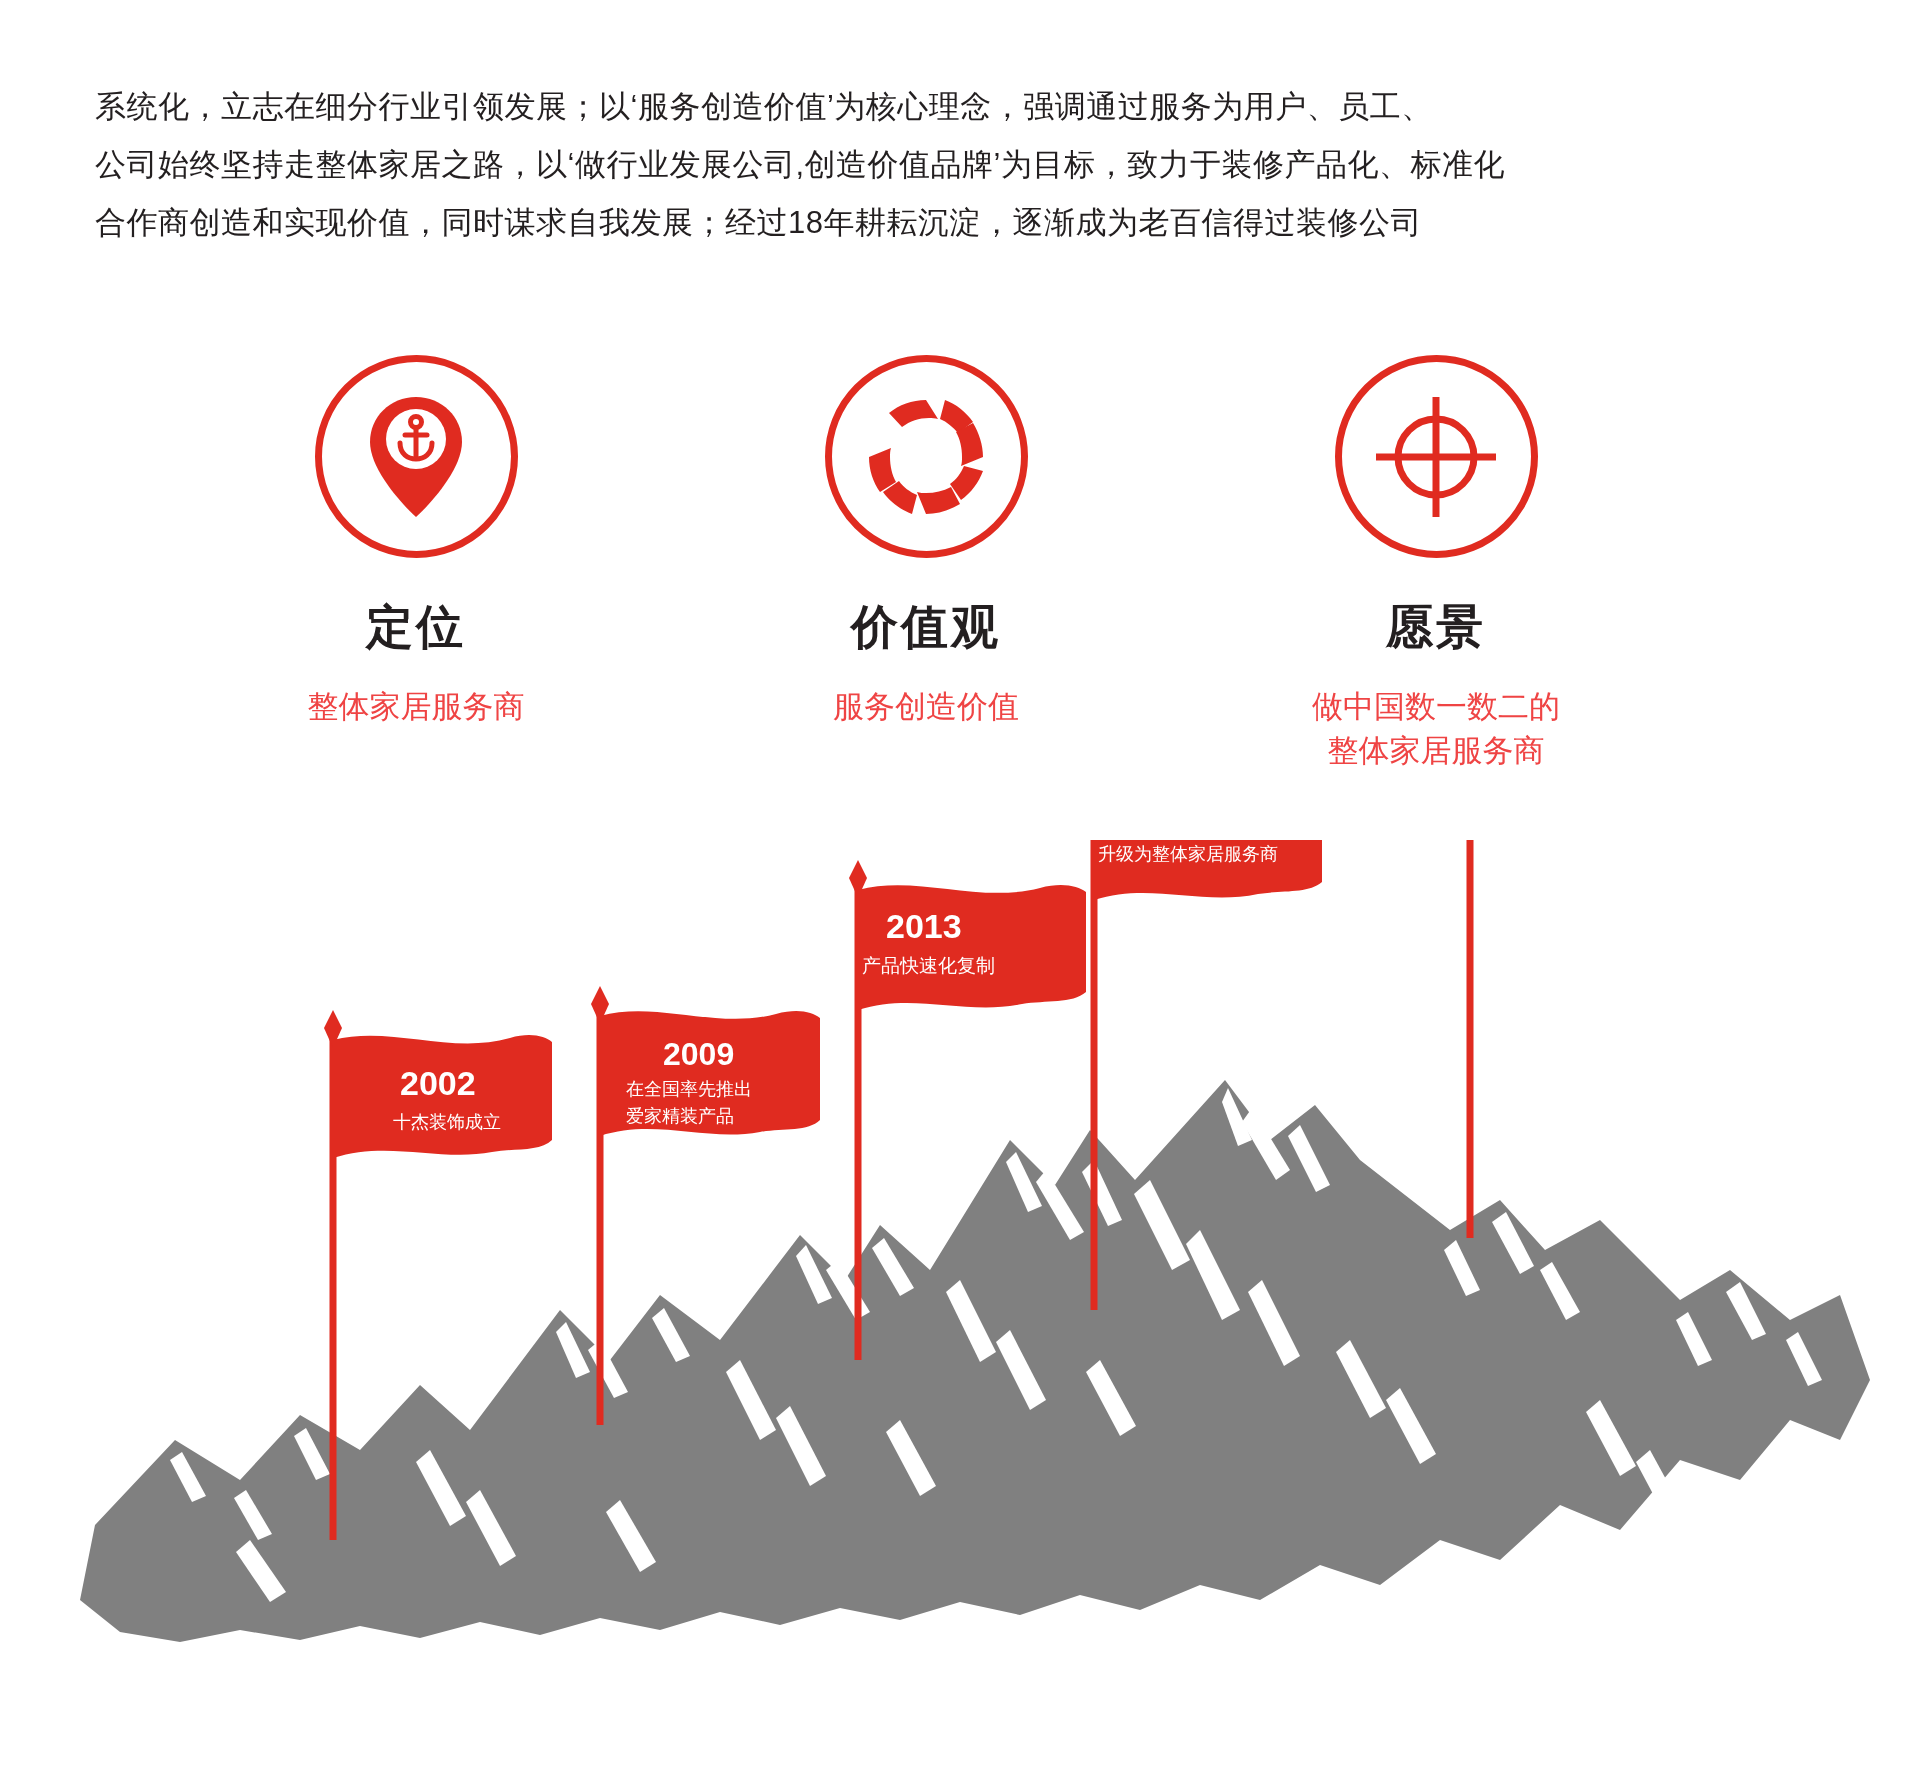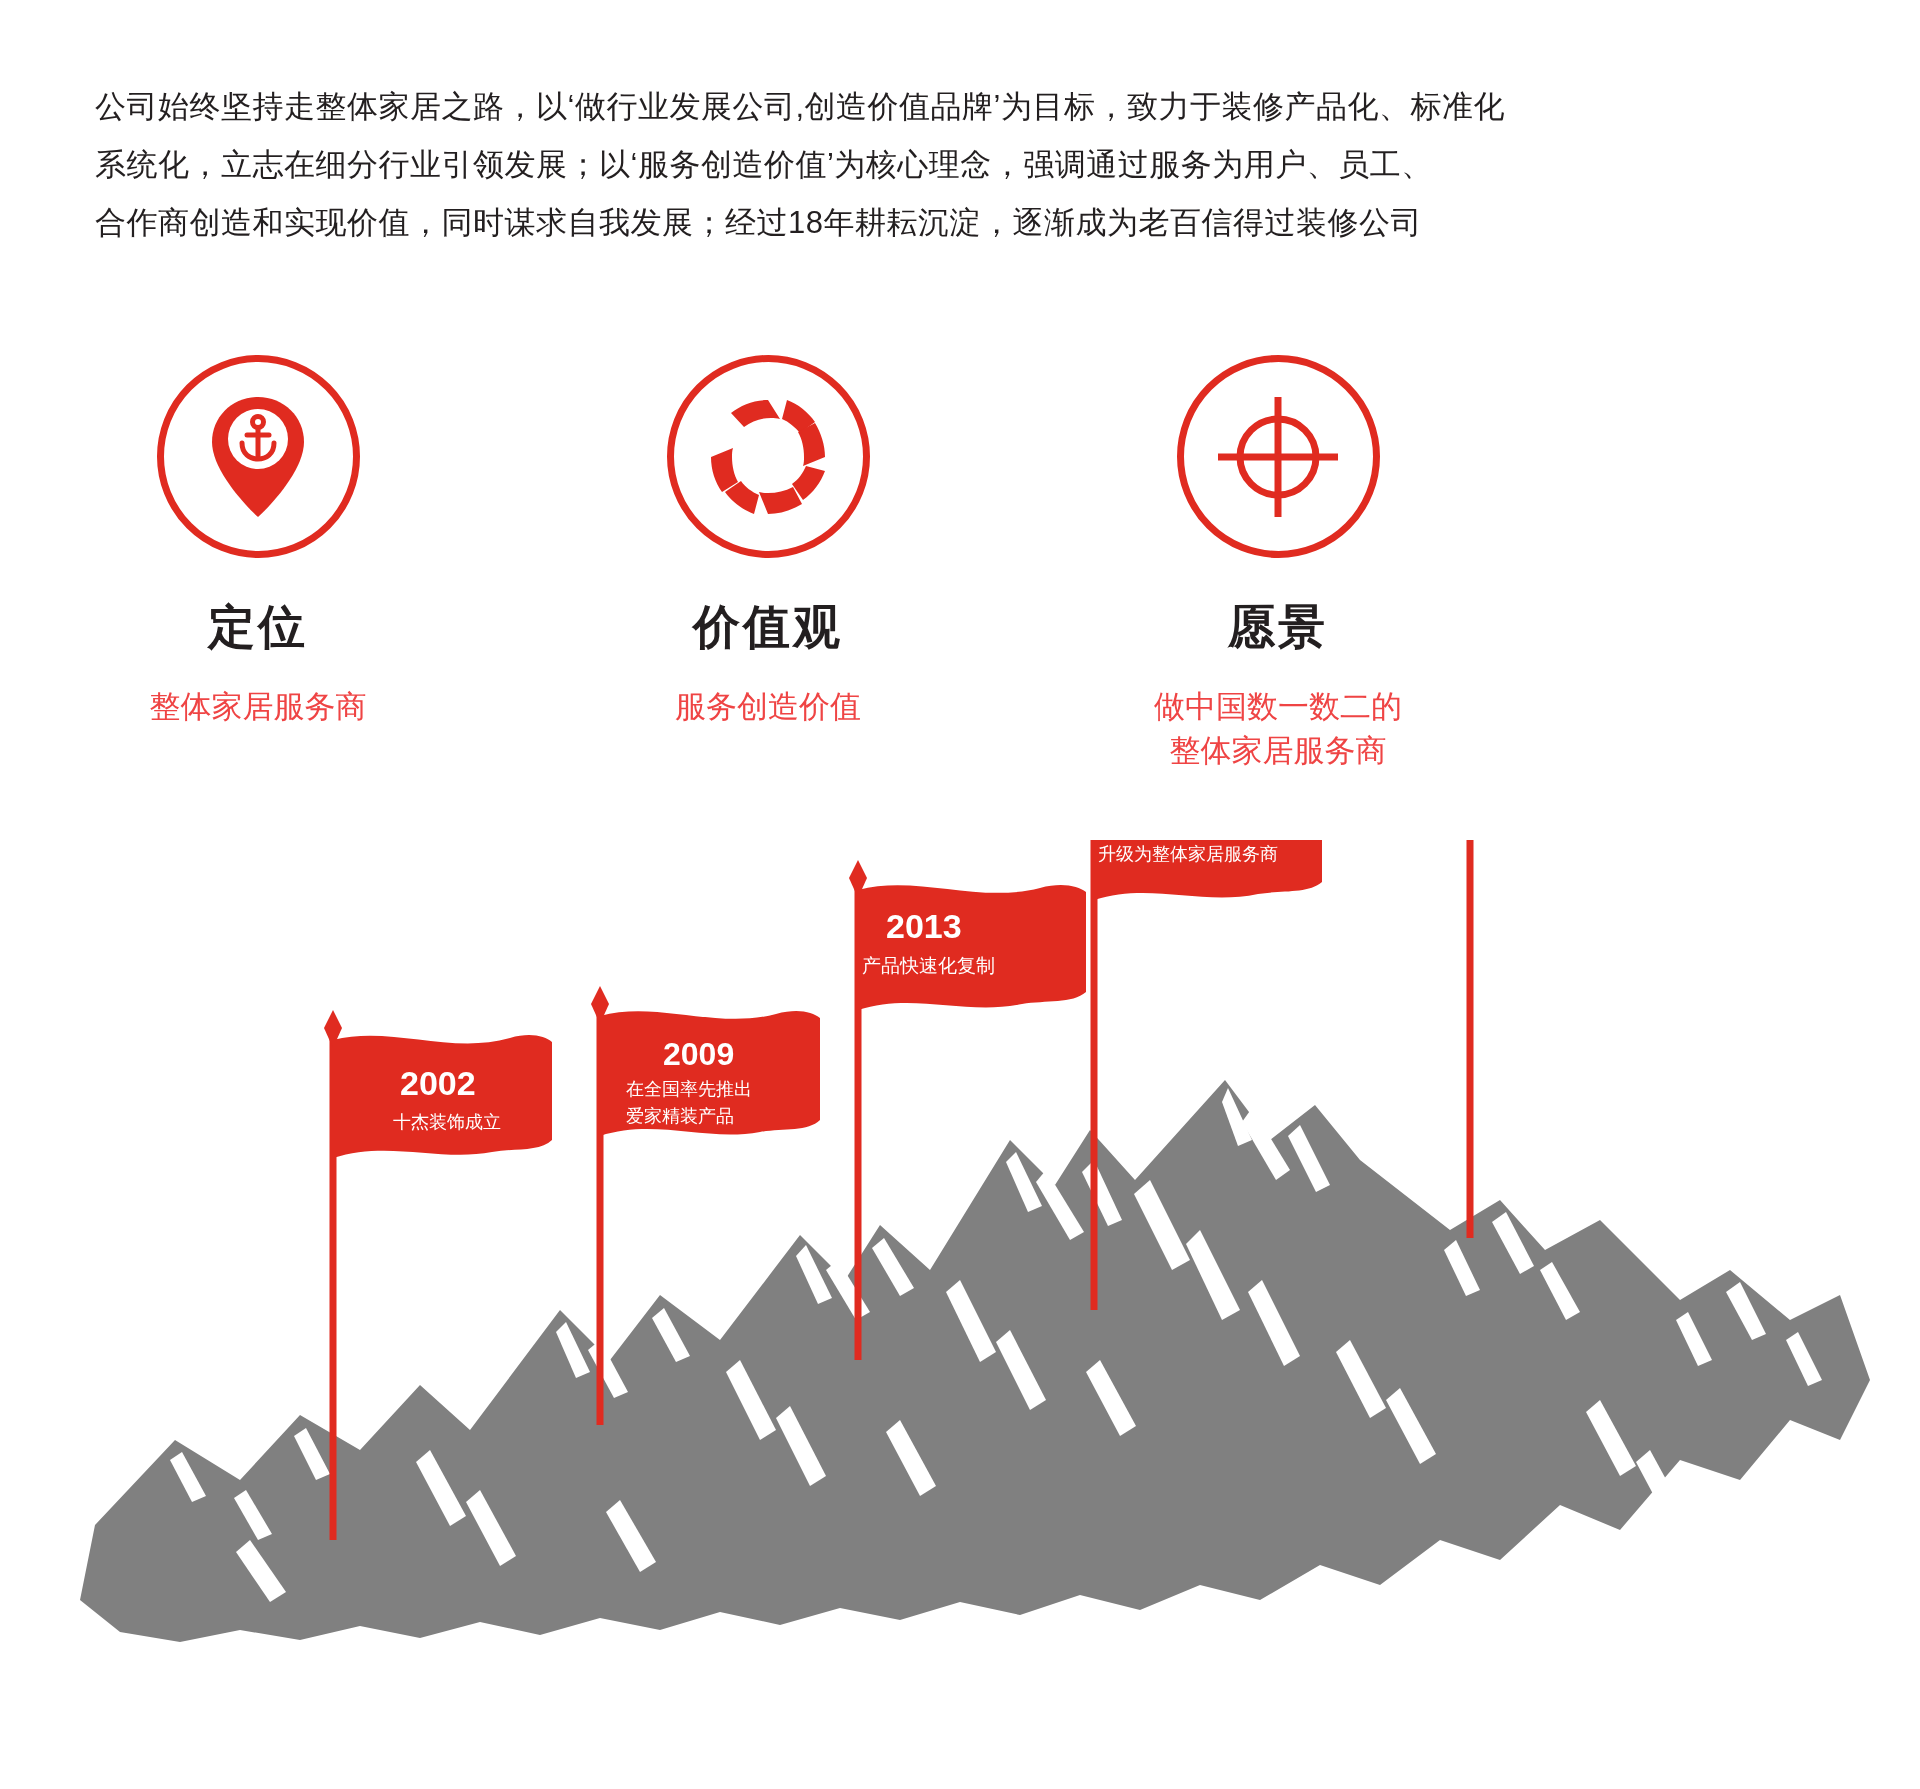--- a/index.html
+++ b/index.html
@@ -25,24 +25,25 @@
     font-size: 31px;
     line-height: 58px;
     color: #231f20;
     letter-spacing: 0.5px;
   }
   .intro p { margin: 0; }
 
   
   .concepts {
     position: absolute;
-    left: 3px;
+    left: 16px;
     top: 355px;
     width: 1820px;
     display: flex;
+    justify-content: center;
   }
   .concept {
     width: 510px;
     display: flex;
     flex-direction: column;
     align-items: center;
   }
   .circle {
     width: 203px;
     height: 203px;
@@ -85,22 +86,22 @@
   }
   .flag-label-text {
     font-family: "Liberation Sans", "DejaVu Sans", sans-serif;
     fill: #ffffff;
   }
 </style>
 </head>
 <body>
 
 <div class="intro">
+  <p>系统化，立志在细分行业引领发展；以‘服务创造价值’为核心理念，强调通过服务为用户、员工、</p>
   <p>公司始终坚持走整体家居之路，以‘做行业发展公司,创造价值品牌’为目标，致力于装修产品化、标准化</p>
-  <p>系统化，立志在细分行业引领发展；以‘服务创造价值’为核心理念，强调通过服务为用户、员工、</p>
   <p>合作商创造和实现价值，同时谋求自我发展；经过18年耕耘沉淀，逐渐成为老百信得过装修公司</p>
 </div>
 
 <div class="concepts">
 
   <div class="concept">
     <div class="circle">
       <svg width="118" height="128" viewBox="0 0 118 128">
         <path d="M59 4 C33 4 13 24 13 49 c0 30 38 68 46 75 8-7 46-45 46-75 0-25-20-45-46-45z" fill="#e02b20"></path>
         <circle cx="59" cy="46" r="30" fill="#ffffff"></circle>

